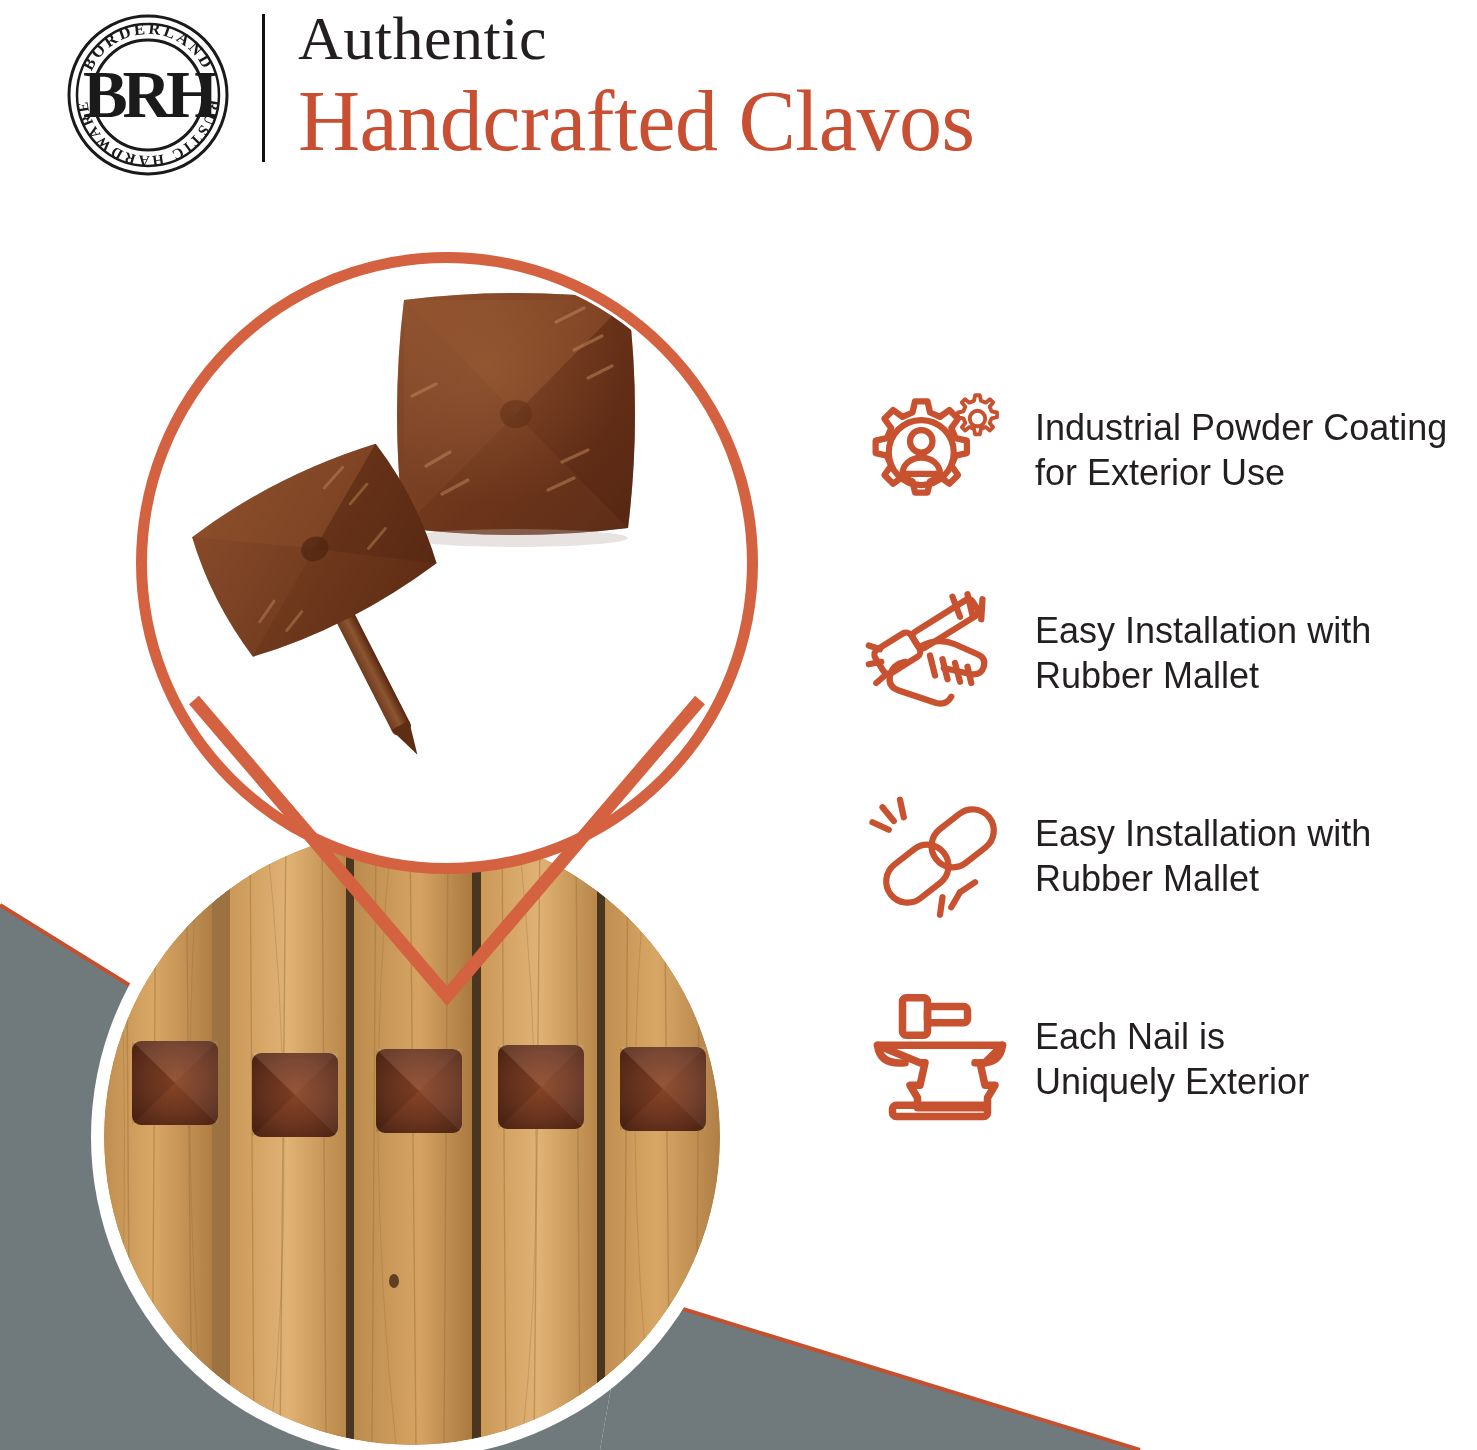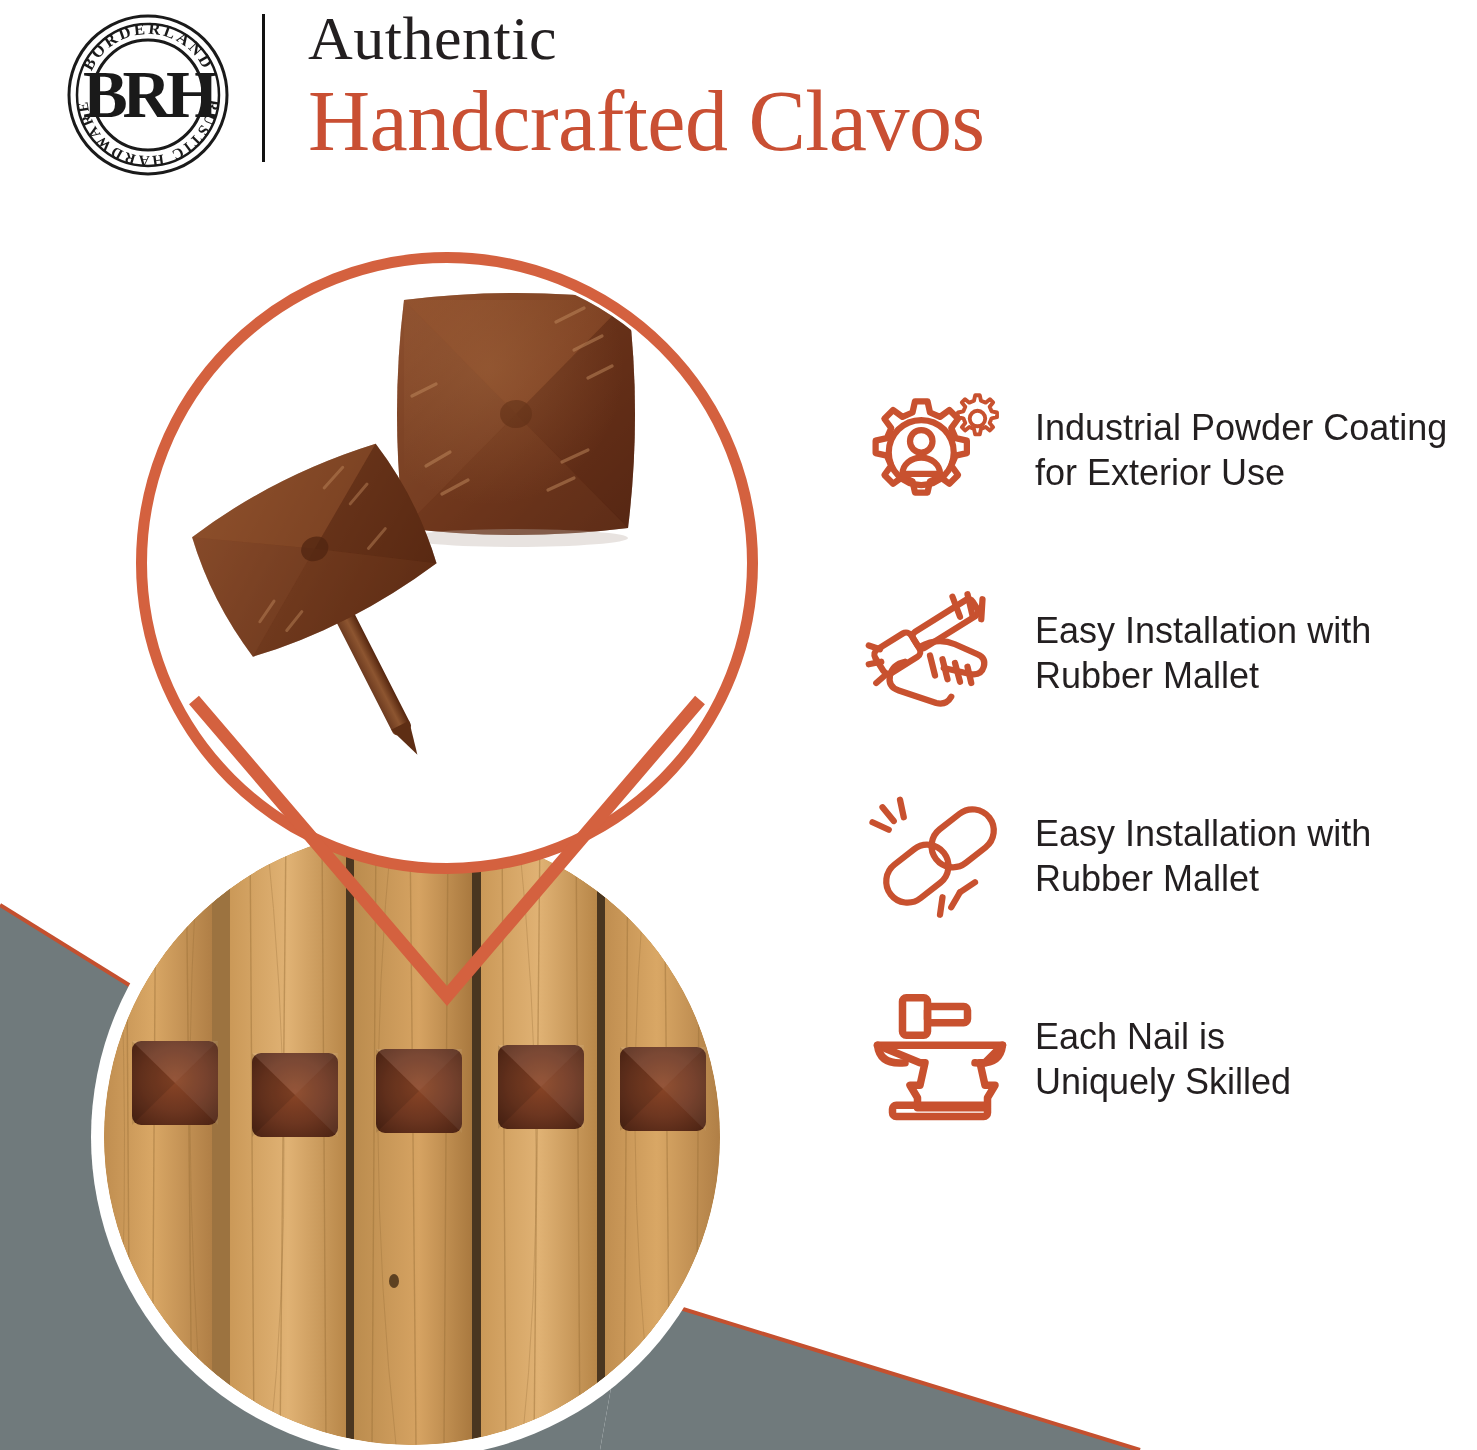--- a/index.html
+++ b/index.html
@@ -53,21 +53,21 @@
     position: absolute;
     left: 262px;
     top: 14px;
     width: 3px;
     height: 148px;
     background: #111111;
   }
 
   .title-block {
     position: absolute;
-    left: 308px;
+    left: 298px;
     top: 2px;
     width: 1120px;
   }
 
   .title-authentic {
     font-family: "Liberation Serif", serif;
     font-size: 62px;
     font-weight: 400;
     line-height: 72px;
     color: #231f20;
@@ -502,17 +502,17 @@
           <rect x="50" y="13" width="32" height="13" rx="3"></rect>
 
           <path d="M10 44 h100 l-14 14 h-4 l4 18 h8 l-6 10 v8 h-56 v-8 l-6 -10 h8 l4 -18 h-4 Z"></path>
           <path d="M10 44 q2 16 22 14"></path>
           <path d="M110 44 q-2 16 -22 14"></path>
 
           <rect x="22" y="92" width="76" height="9" rx="3"></rect>
         </svg>
       </div>
       <div class="feature-text">Each Nail is
-Uniquely Skilled</div>
+Uniquely Exterior</div>
     </div>
 
   </div>
 </div>
 
 </body></html>

